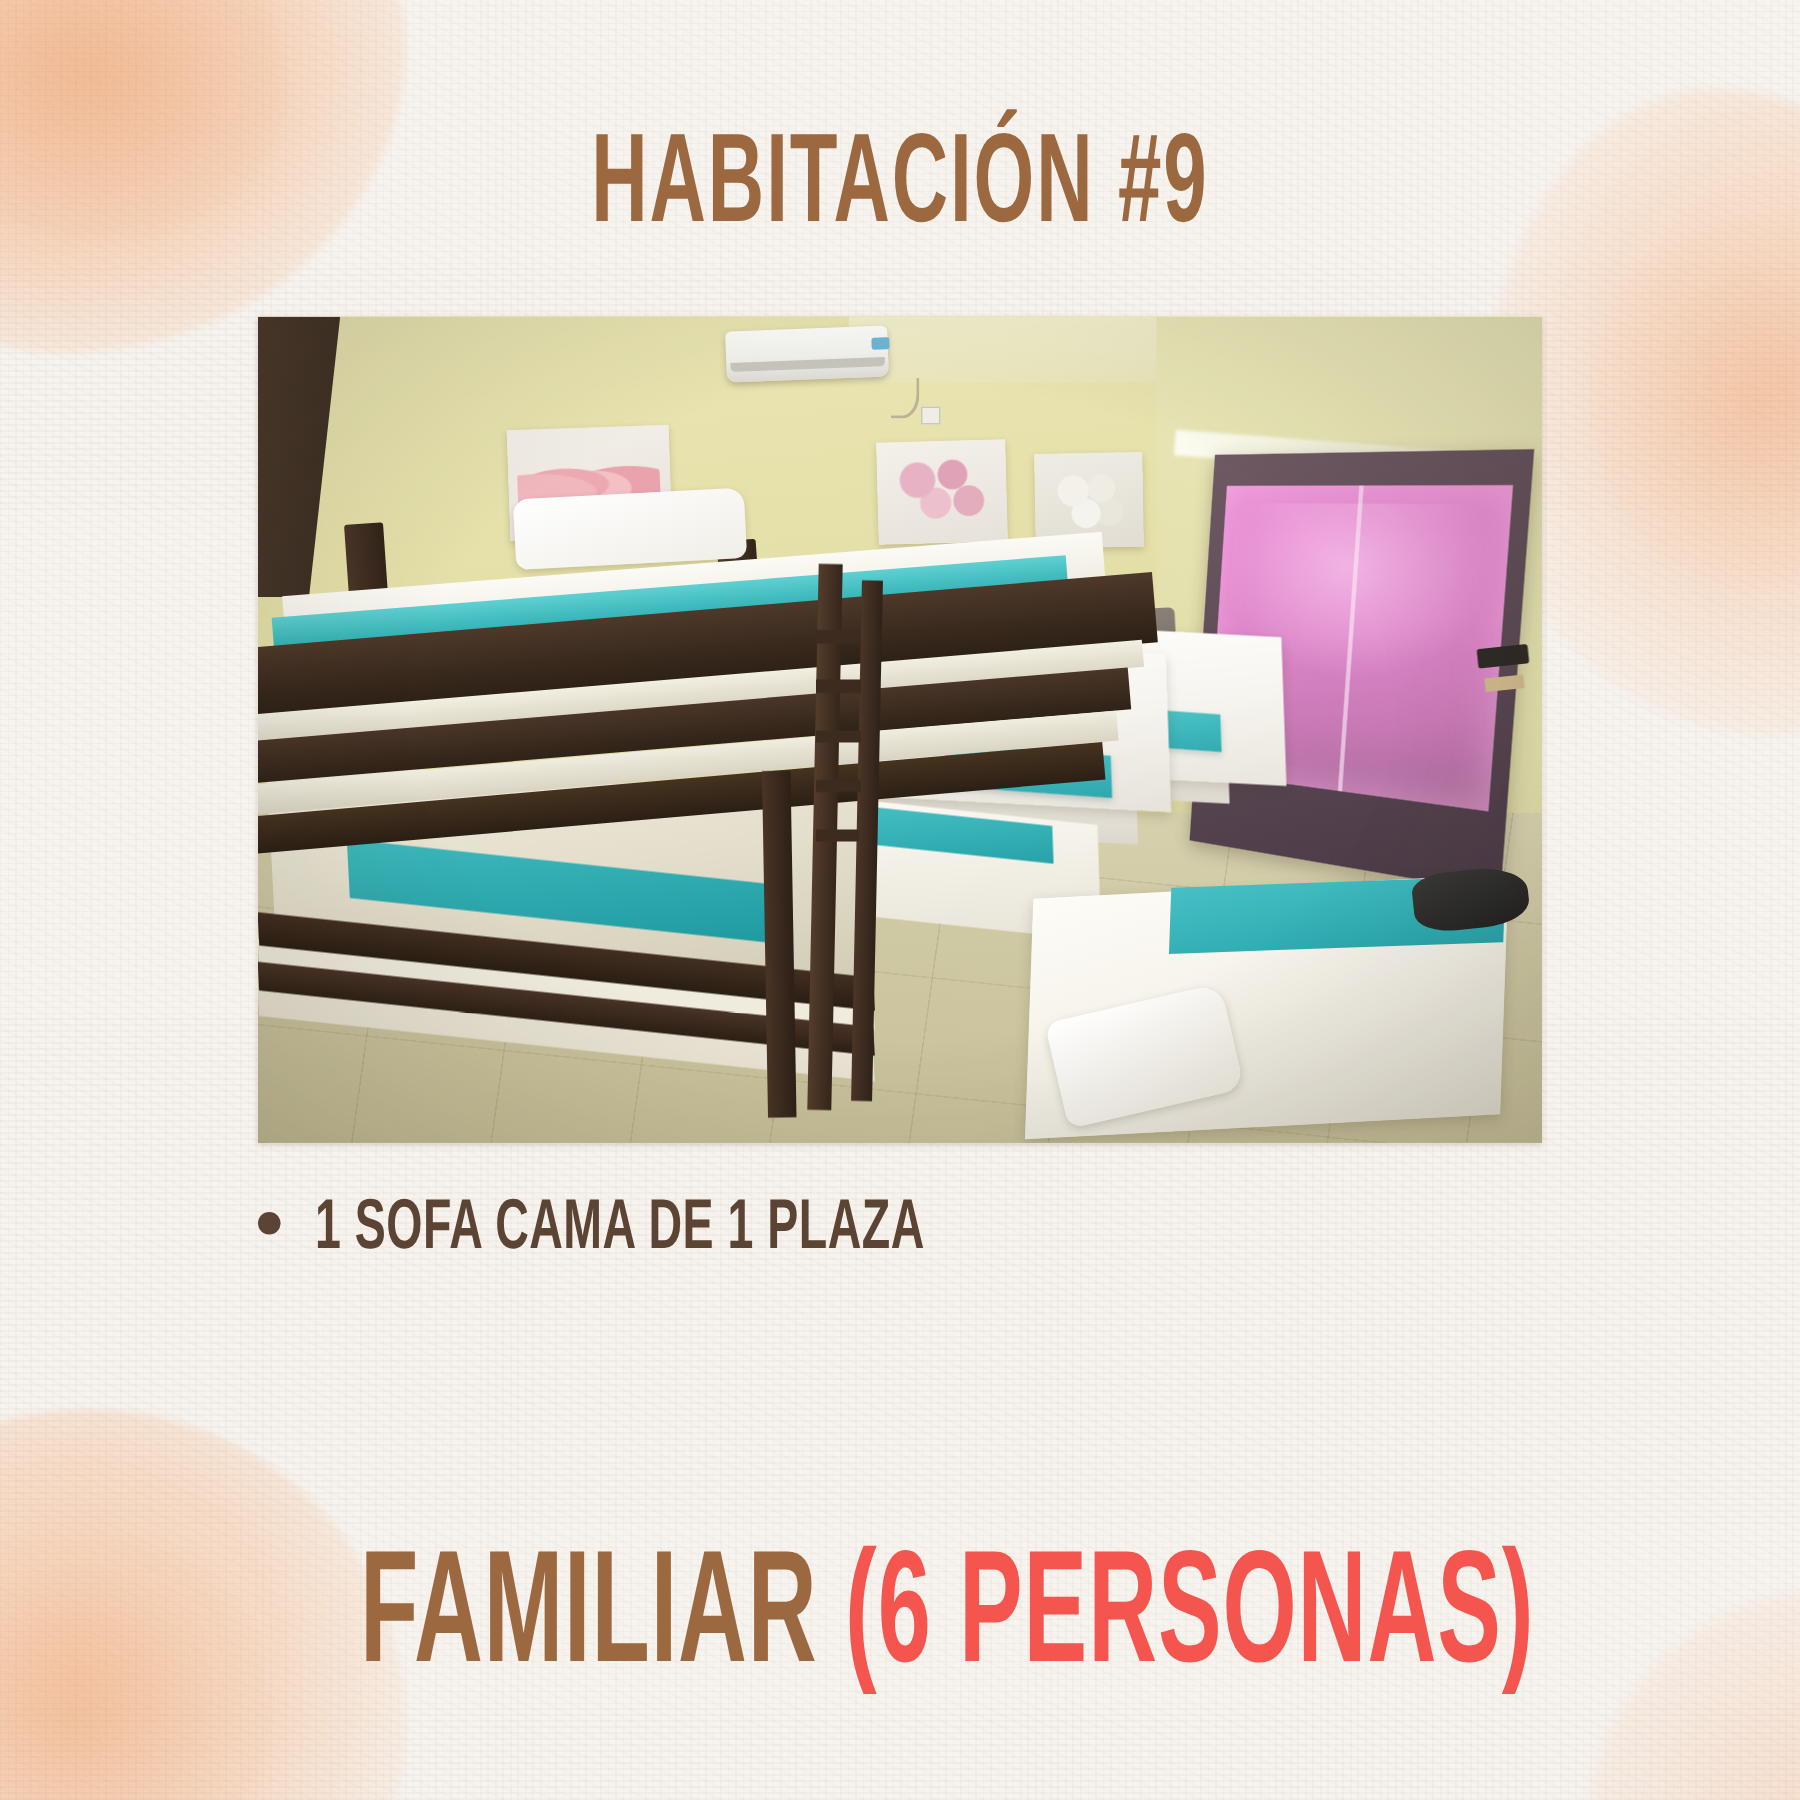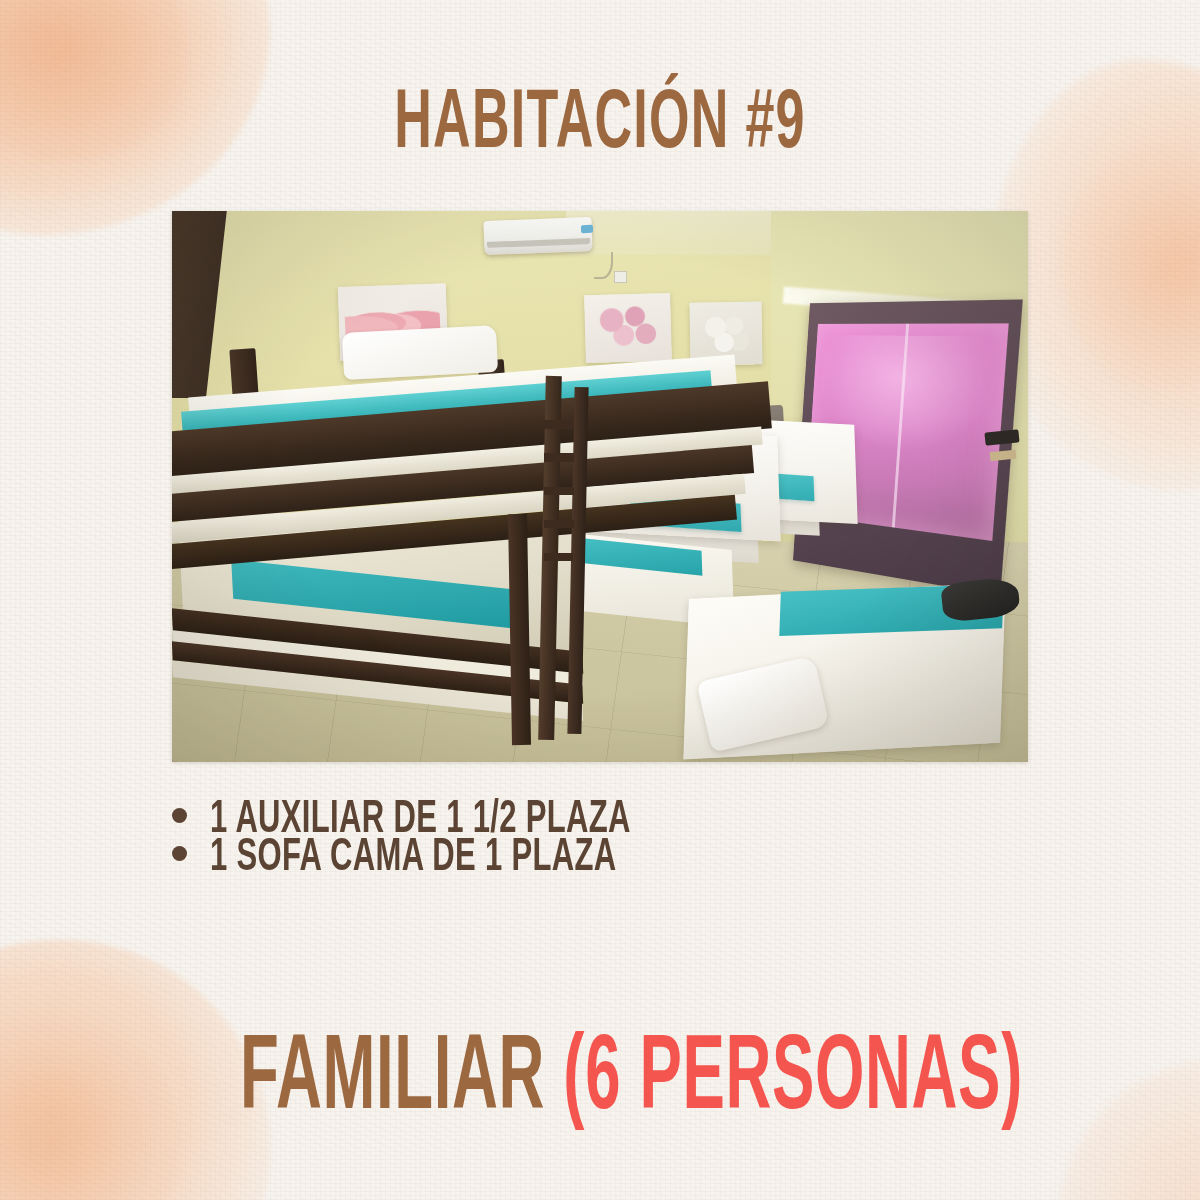--- a/index.html
+++ b/index.html
@@ -479,24 +479,20 @@
       <div class="ph ladder-step3"></div>
       <div class="ph ladder-step4"></div>
       <div class="ph ladder-step5"></div>
 
       <div class="ph photo-vignette"></div>
     </div>
 
     <div id="bullets">
       <div class="bullet-row">
         <span class="bullet-dot"></span>
-        <span class="bullet-text">1 AUXILIAR DE 1 1/2 PLAZA</span>
-      </div>
-      <div class="bullet-row">
-        <span class="bullet-dot"></span>
         <span class="bullet-text">1 SOFA CAMA DE 1 PLAZA</span>
       </div>
     </div>
 
     <div id="footer">
       <span class="f-brown">FAMILIAR </span><span class="f-coral">(6 PERSONAS)</span>
     </div>
 
   </div>
 </div>

